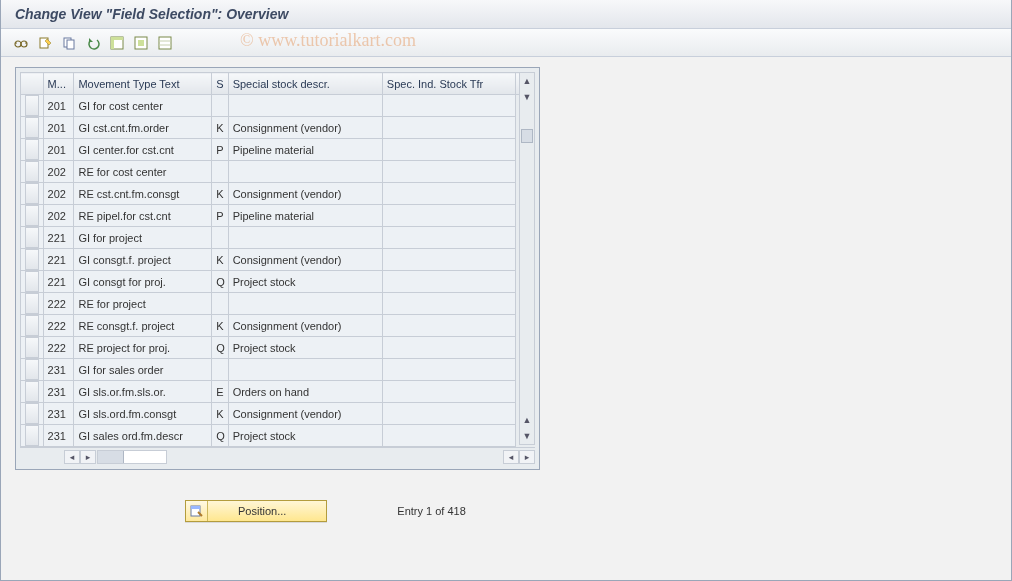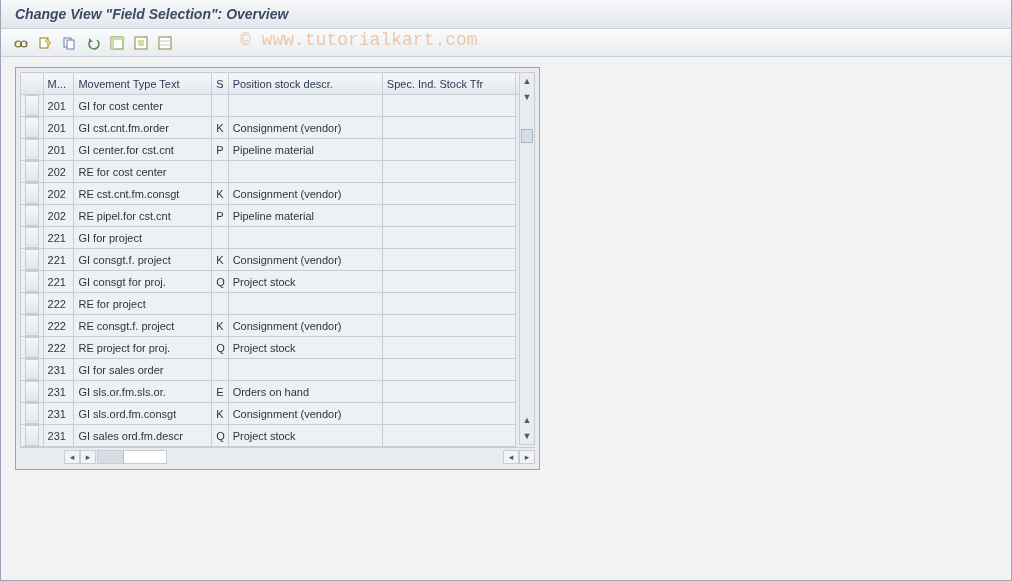--- a/index.html
+++ b/index.html
@@ -36,21 +36,21 @@
     display: flex; align-items: center; justify-content: center;
     border: 1px solid transparent;
     border-radius: 2px;
     cursor: pointer;
   }
   .watermark {
     position: absolute;
     top: 30px; left: 240px;
     font-size: 18px;
     color: rgba(230,160,110,0.55);
-    font-family: Liberation Mono, monospace;
+    font-family: Liberation Serif, serif;
     pointer-events: none;
     z-index: 50;
     text-align: right;
   }
   .content {
     padding: 10px 14px;
   }
   .grid-wrap {
     border: 1px solid #9aa6b8;
     background: #e8ecef;
@@ -223,21 +223,21 @@
               <col class="col-desc">
               <col class="col-tfr">
               <col style="width:18px">
           </colgroup>
           <thead>
             <tr>
               <th></th>
               <th>M...</th>
               <th>Movement Type Text</th>
               <th>S</th>
-              <th>Position stock descr.</th>
+              <th>Special stock descr.</th>
               <th>Spec. Ind. Stock Tfr</th>
               <th class="corner-btn">
                 <svg width="12" height="12">
                     <rect x="1" y="1" width="10" height="10" fill="#ffe79a" stroke="#b39c3d"></rect>
                     <rect x="1" y="1" width="10" height="3" fill="#9ab8ff"></rect>
                   </svg>
               </th>
             </tr>
           </thead>
           <tbody id="grid-rows">
@@ -436,14 +436,27 @@
         <div class="arrow">▸</div>
         <div class="track">
             <div class="thumb"></div>
           </div>
         <div class="spacer"></div>
         <div class="arrow">◂</div>
         <div class="arrow">▸</div>
       </div>
     </div>
 
+    <div class="footer-row">
+      <div class="position-btn">
+        <div class="icon-box">
+          <svg width="14" height="14">
+              <rect x="1" y="2" width="9" height="10" fill="#fff" stroke="#6a7aa0"></rect>
+              <rect x="1" y="2" width="9" height="3" fill="#9ab8ff"></rect>
+              <path d="M8 8 L12 12" stroke="#b07a2a" stroke-width="2"></path>
+            </svg>
+        </div>
+        <div class="label">Position...</div>
+      </div>
+      <div class="entry-text">Entry 1 of 418</div>
+    </div>
   </div>
 </div>
 
 </body></html>

